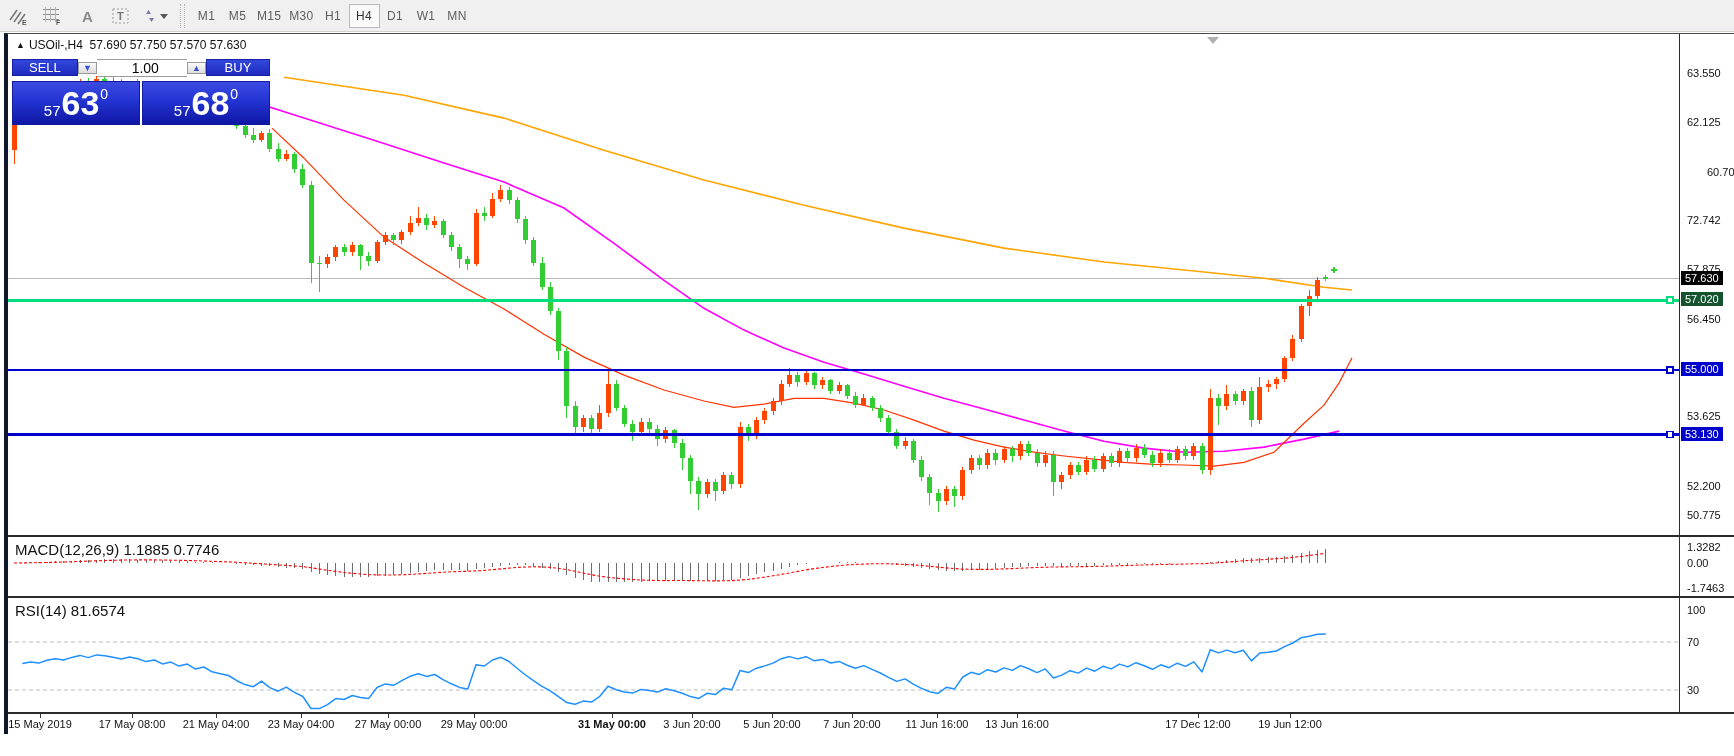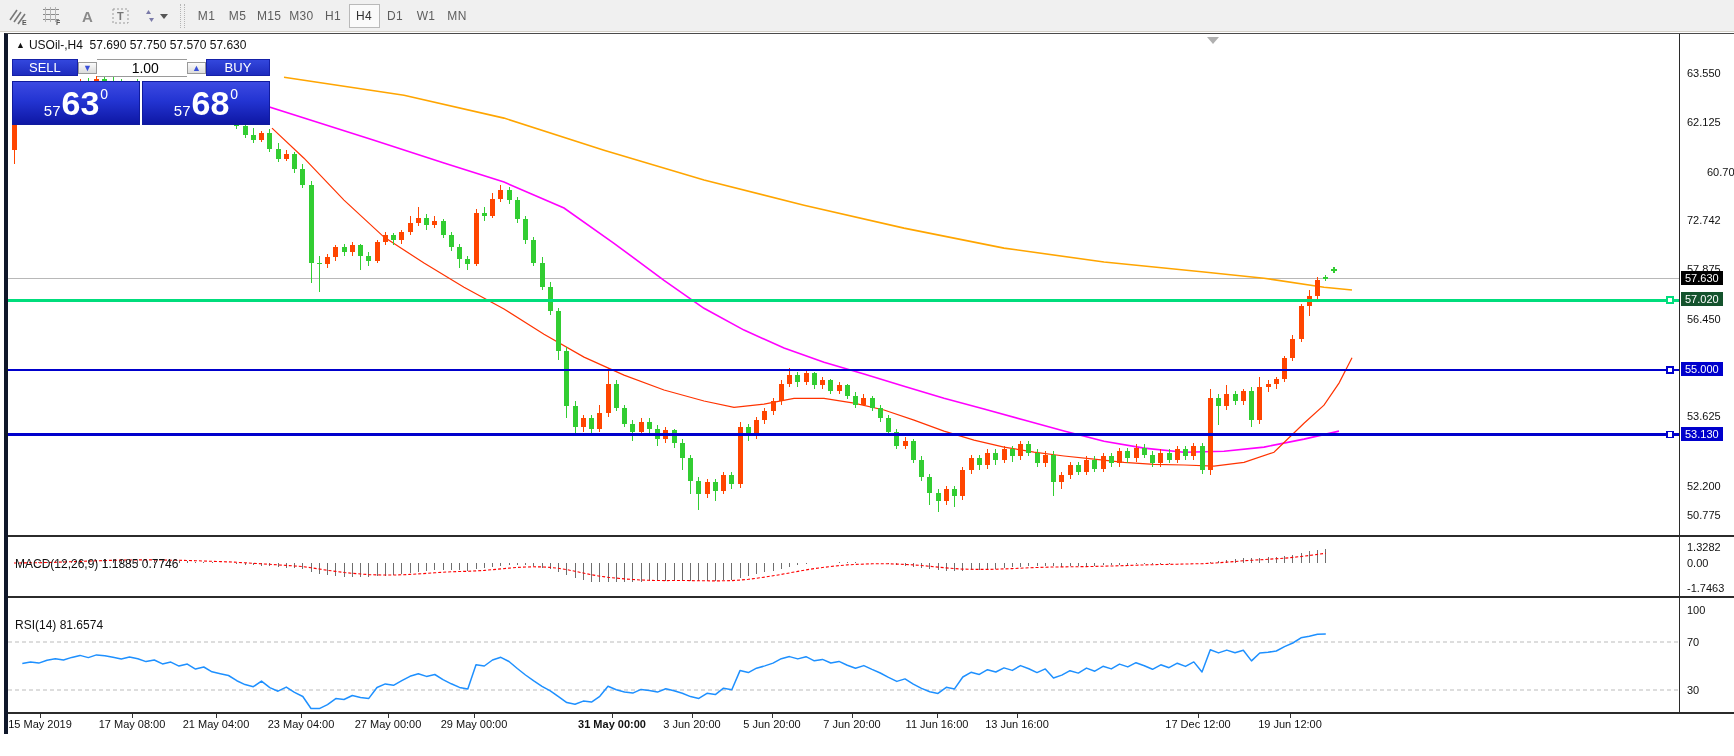--- a/index.html
+++ b/index.html
@@ -12,21 +12,21 @@
   .tf-group { display:flex; }
   .tf-btn { min-width:31px; height:24px; padding:0 4px; display:flex; align-items:center; justify-content:center; font-size:12px; color:#5d5d5d; letter-spacing:.3px; cursor:default; }
   .tf-btn.active { background:#fafafa; border:1px solid #b9b9b9; color:#333; }
   
   .chart-window { position:absolute; left:4px; top:33px; width:1730px; height:701px; background:#fff; border-left:4px solid #0f172a; border-top:1px solid #4a4a4a; }
   .pane { position:relative; width:1730px; border-bottom:2px solid #2b2b2b; }
   .pane svg { position:absolute; left:0; top:0; }
   .axis-col { position:absolute; right:0; top:0; width:59px; height:100%; border-left:1.5px solid #2b2b2b; background:#fff; }
   .ytick { position:absolute; left:7px; font-size:11px; color:#111; white-space:nowrap; }
   .ybadge { position:absolute; left:1px; font-size:11px; padding:1px 4px 1px 4px; color:#fff; white-space:nowrap; }
-  .pane-label { position:absolute; left:7px; top:20px; font-size:12px; color:#111; z-index:5; white-space:nowrap; }
+  .pane-label { position:absolute; left:7px; top:4px; font-size:15px; color:#111; z-index:5; white-space:nowrap; }
   .ohlc { position:absolute; left:8px; top:4px; font-size:12px; color:#111; z-index:6; }
   .ohlc .tri { font-size:9px; position:relative; top:-1px; margin-right:4px; }
   .autoscroll { position:absolute; left:1199px; top:3px; width:0; height:0; border-left:6px solid transparent; border-right:6px solid transparent; border-top:7px solid #b0b0b0; z-index:4; }
   
   .trade-panel { position:absolute; left:4px; top:21px; width:258px; z-index:10; }
   .tp-row { display:flex; height:25px;align-items:center; }
   .tp-btn { width:73px; background:linear-gradient(#3347dd,#1e2cbe); color:#fff; font-size:13px; display:flex; align-items:center; justify-content:center; border:1px solid #1520a8; }
   .tp-spin { width:21px; background:linear-gradient(#fbfbfb,#dcdcdc); border:1px solid #9a9a9a; color:#3a50d8; font-size:9px; display:flex; align-items:center; justify-content:center; }
   .tp-input { width:90px; border:1px solid #9a9a9a; border-left:none; border-right:none; font-size:14px; text-align:right; padding-right:28px; color:#000; font-family:"Liberation Sans",sans-serif; }
   .tp-prices { display:flex; margin-top:1px; }

